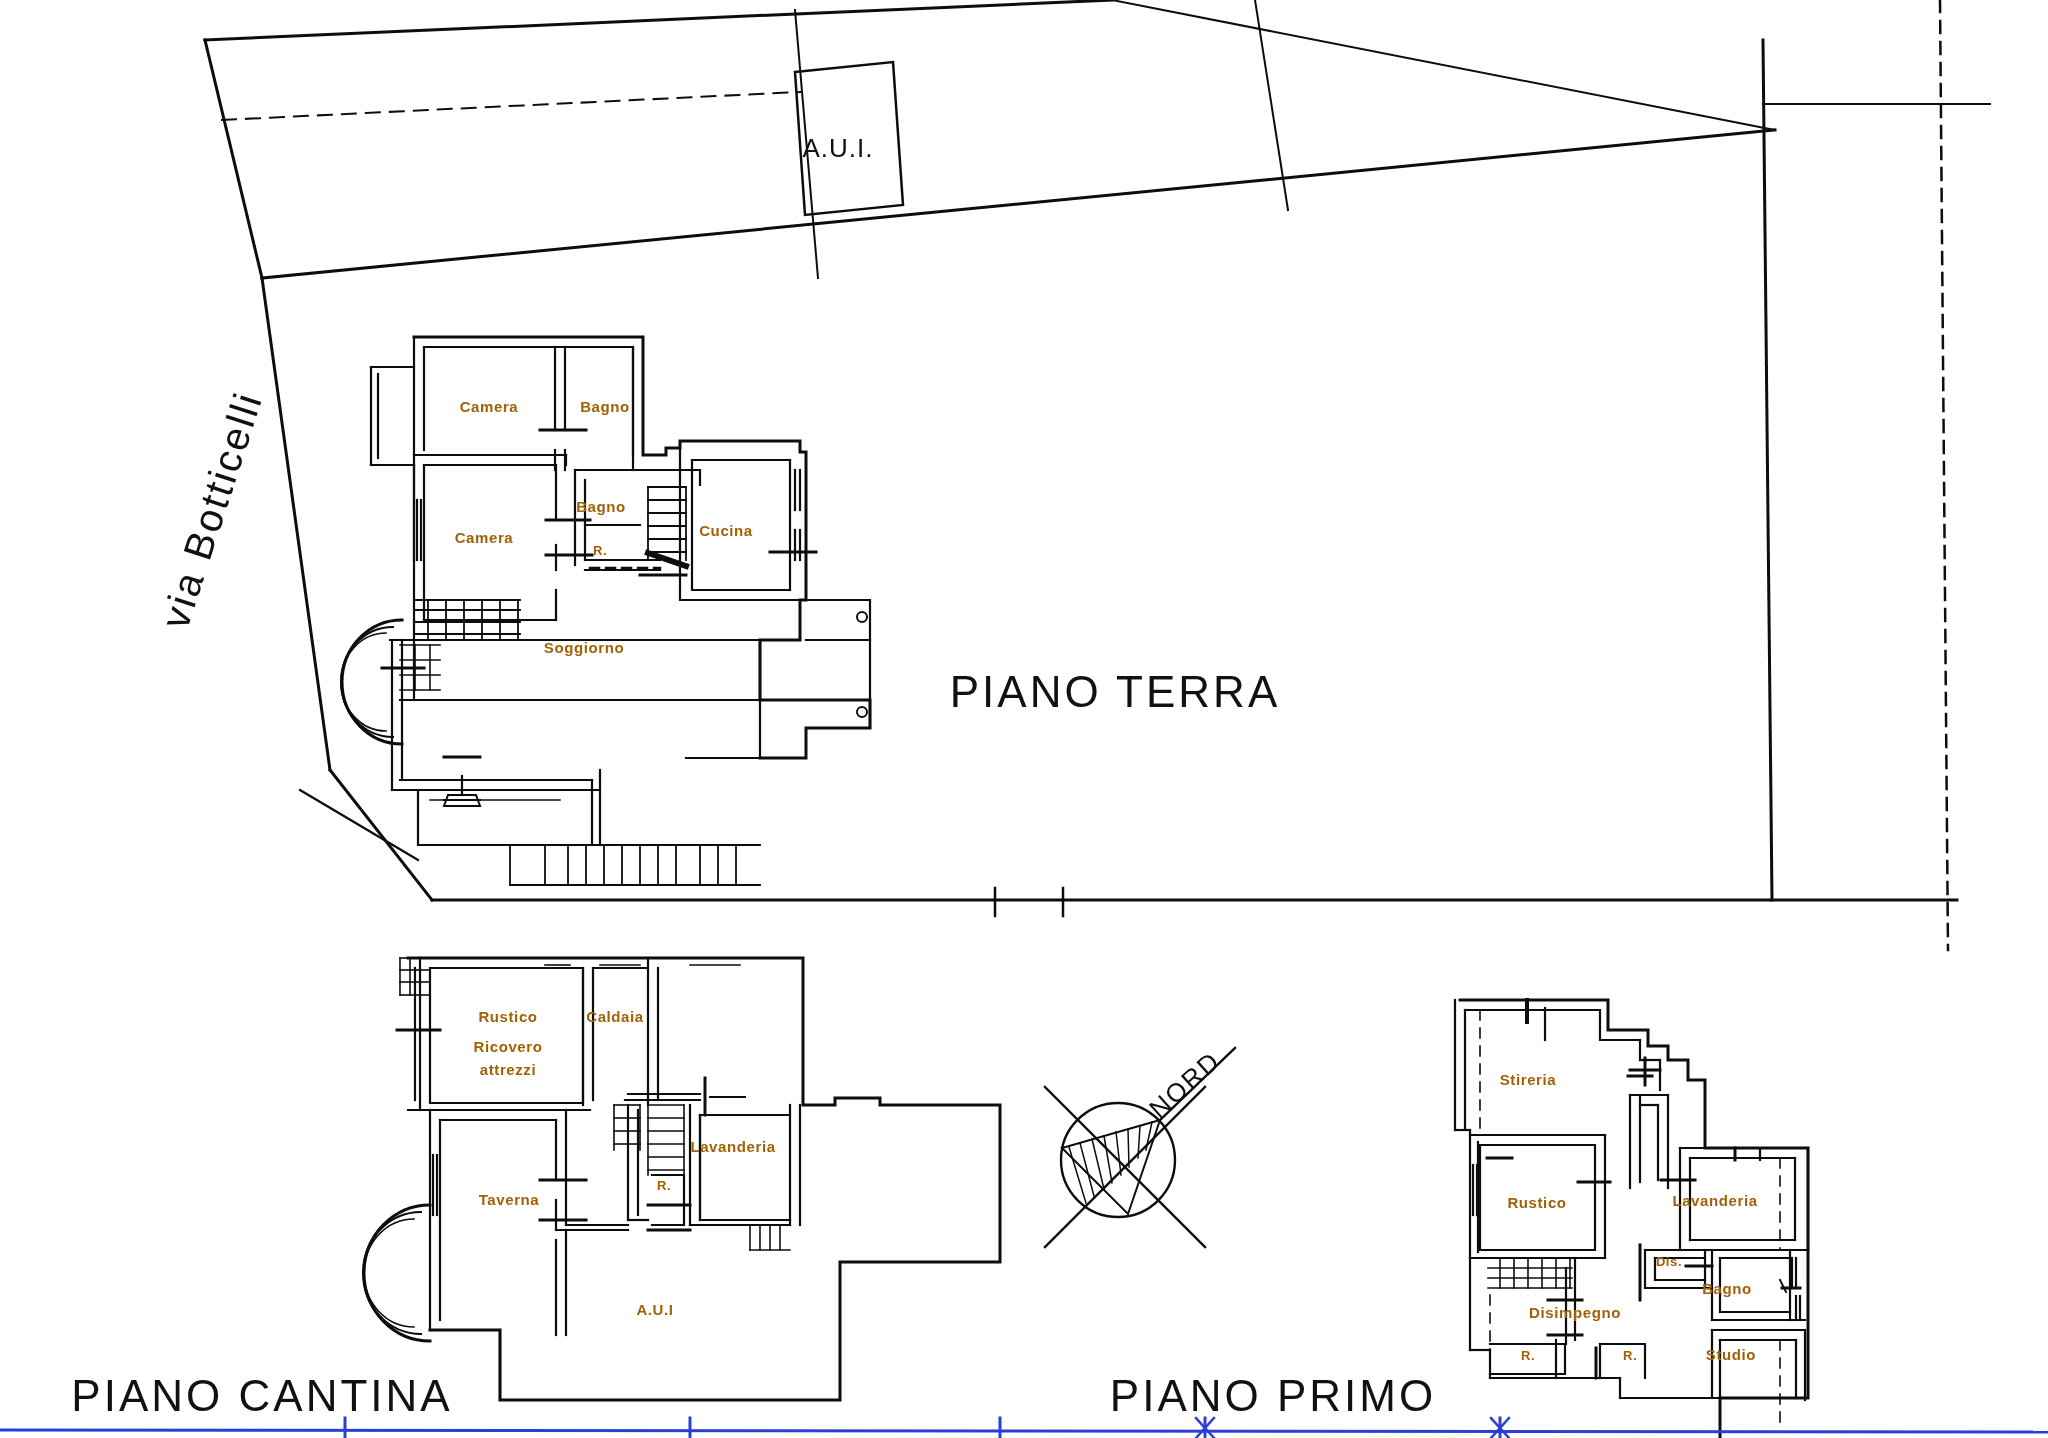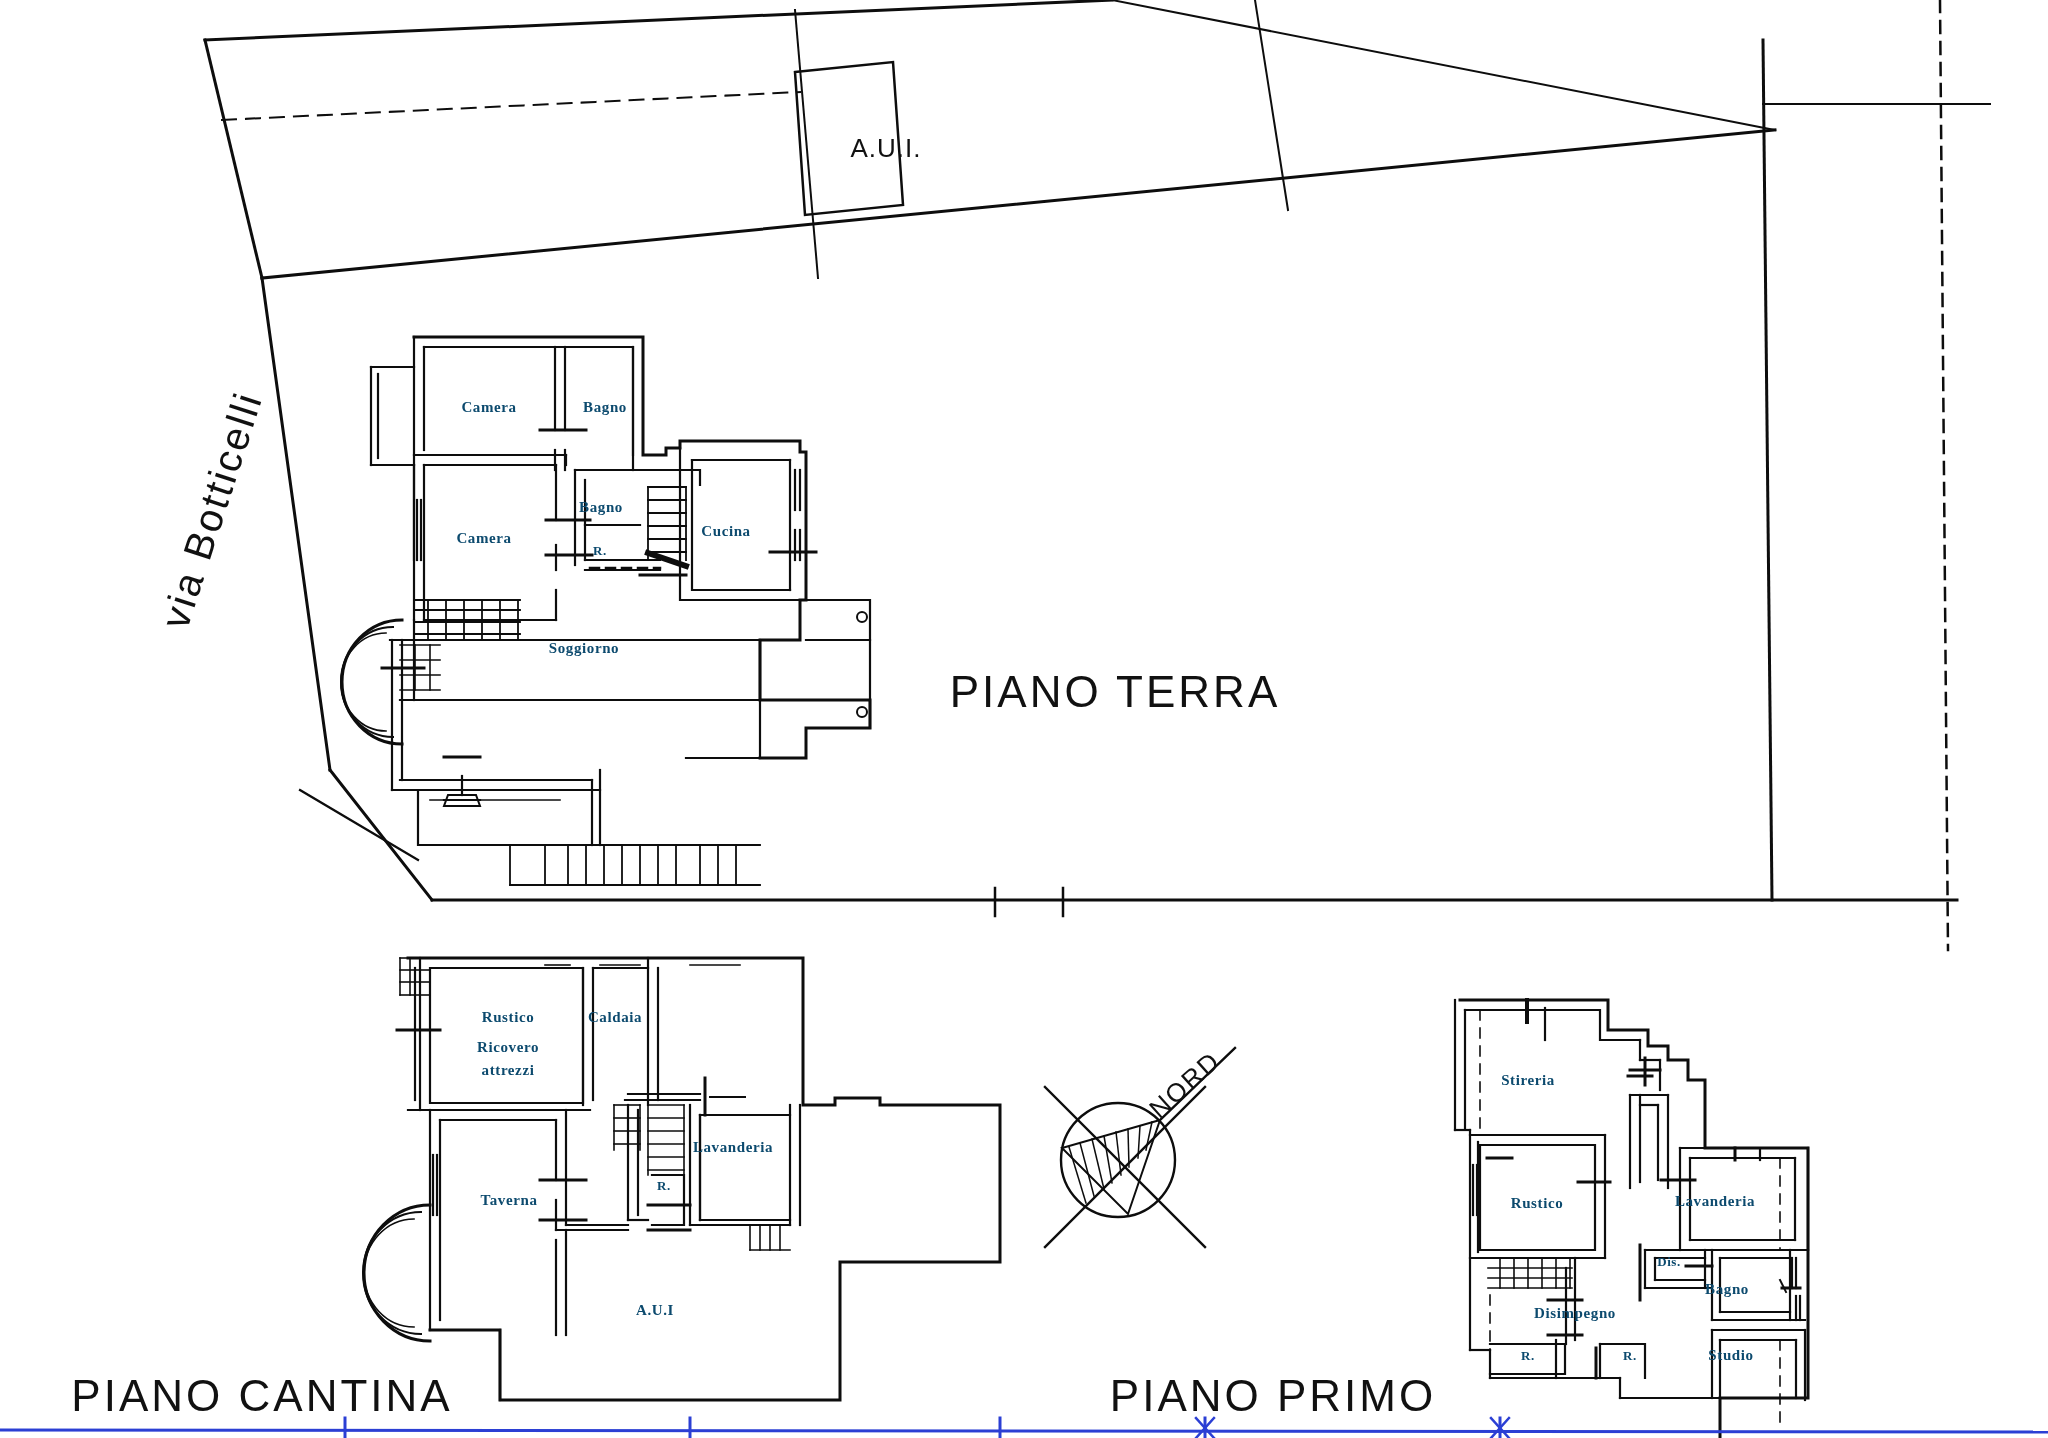--- a/index.html
+++ b/index.html
@@ -11,22 +11,22 @@
     height:1438px;
     background:#ffffff;
     overflow:hidden;
   }
   #sheet svg{position:absolute;left:0;top:0;width:2048px;height:1438px;}
 
   
   .lbl{
     position:absolute;
     white-space:nowrap;
-    color:#0c4a6e;
-    font-family:Liberation Serif, serif;
+    color:#a16207;
+    font-family:Liberation Sans, sans-serif;
     pointer-events:auto;
   }
   .room-lbl{
     font-size:17px;
     font-weight:700;
     letter-spacing:.6px;
     transform:translate(-50%,-50%);
     text-align:center;
     line-height:1.25;
   }
@@ -50,21 +50,20 @@
   }
   .street-rot{
     transform-origin:50% 50%;
   }
   .aui-lbl{
     font-family:"Liberation Sans", sans-serif;
     font-size:26px;
     letter-spacing:1px;
     color:#111;
     transform:translate(-50%,-50%);
-    margin-left:48px;
   }
   .nord-lbl{
     font-family:"Liberation Sans", sans-serif;
     font-size:26px;
     letter-spacing:2px;
     color:#111;
     transform-origin:50% 50%;
   }
 </style>
 </head>

